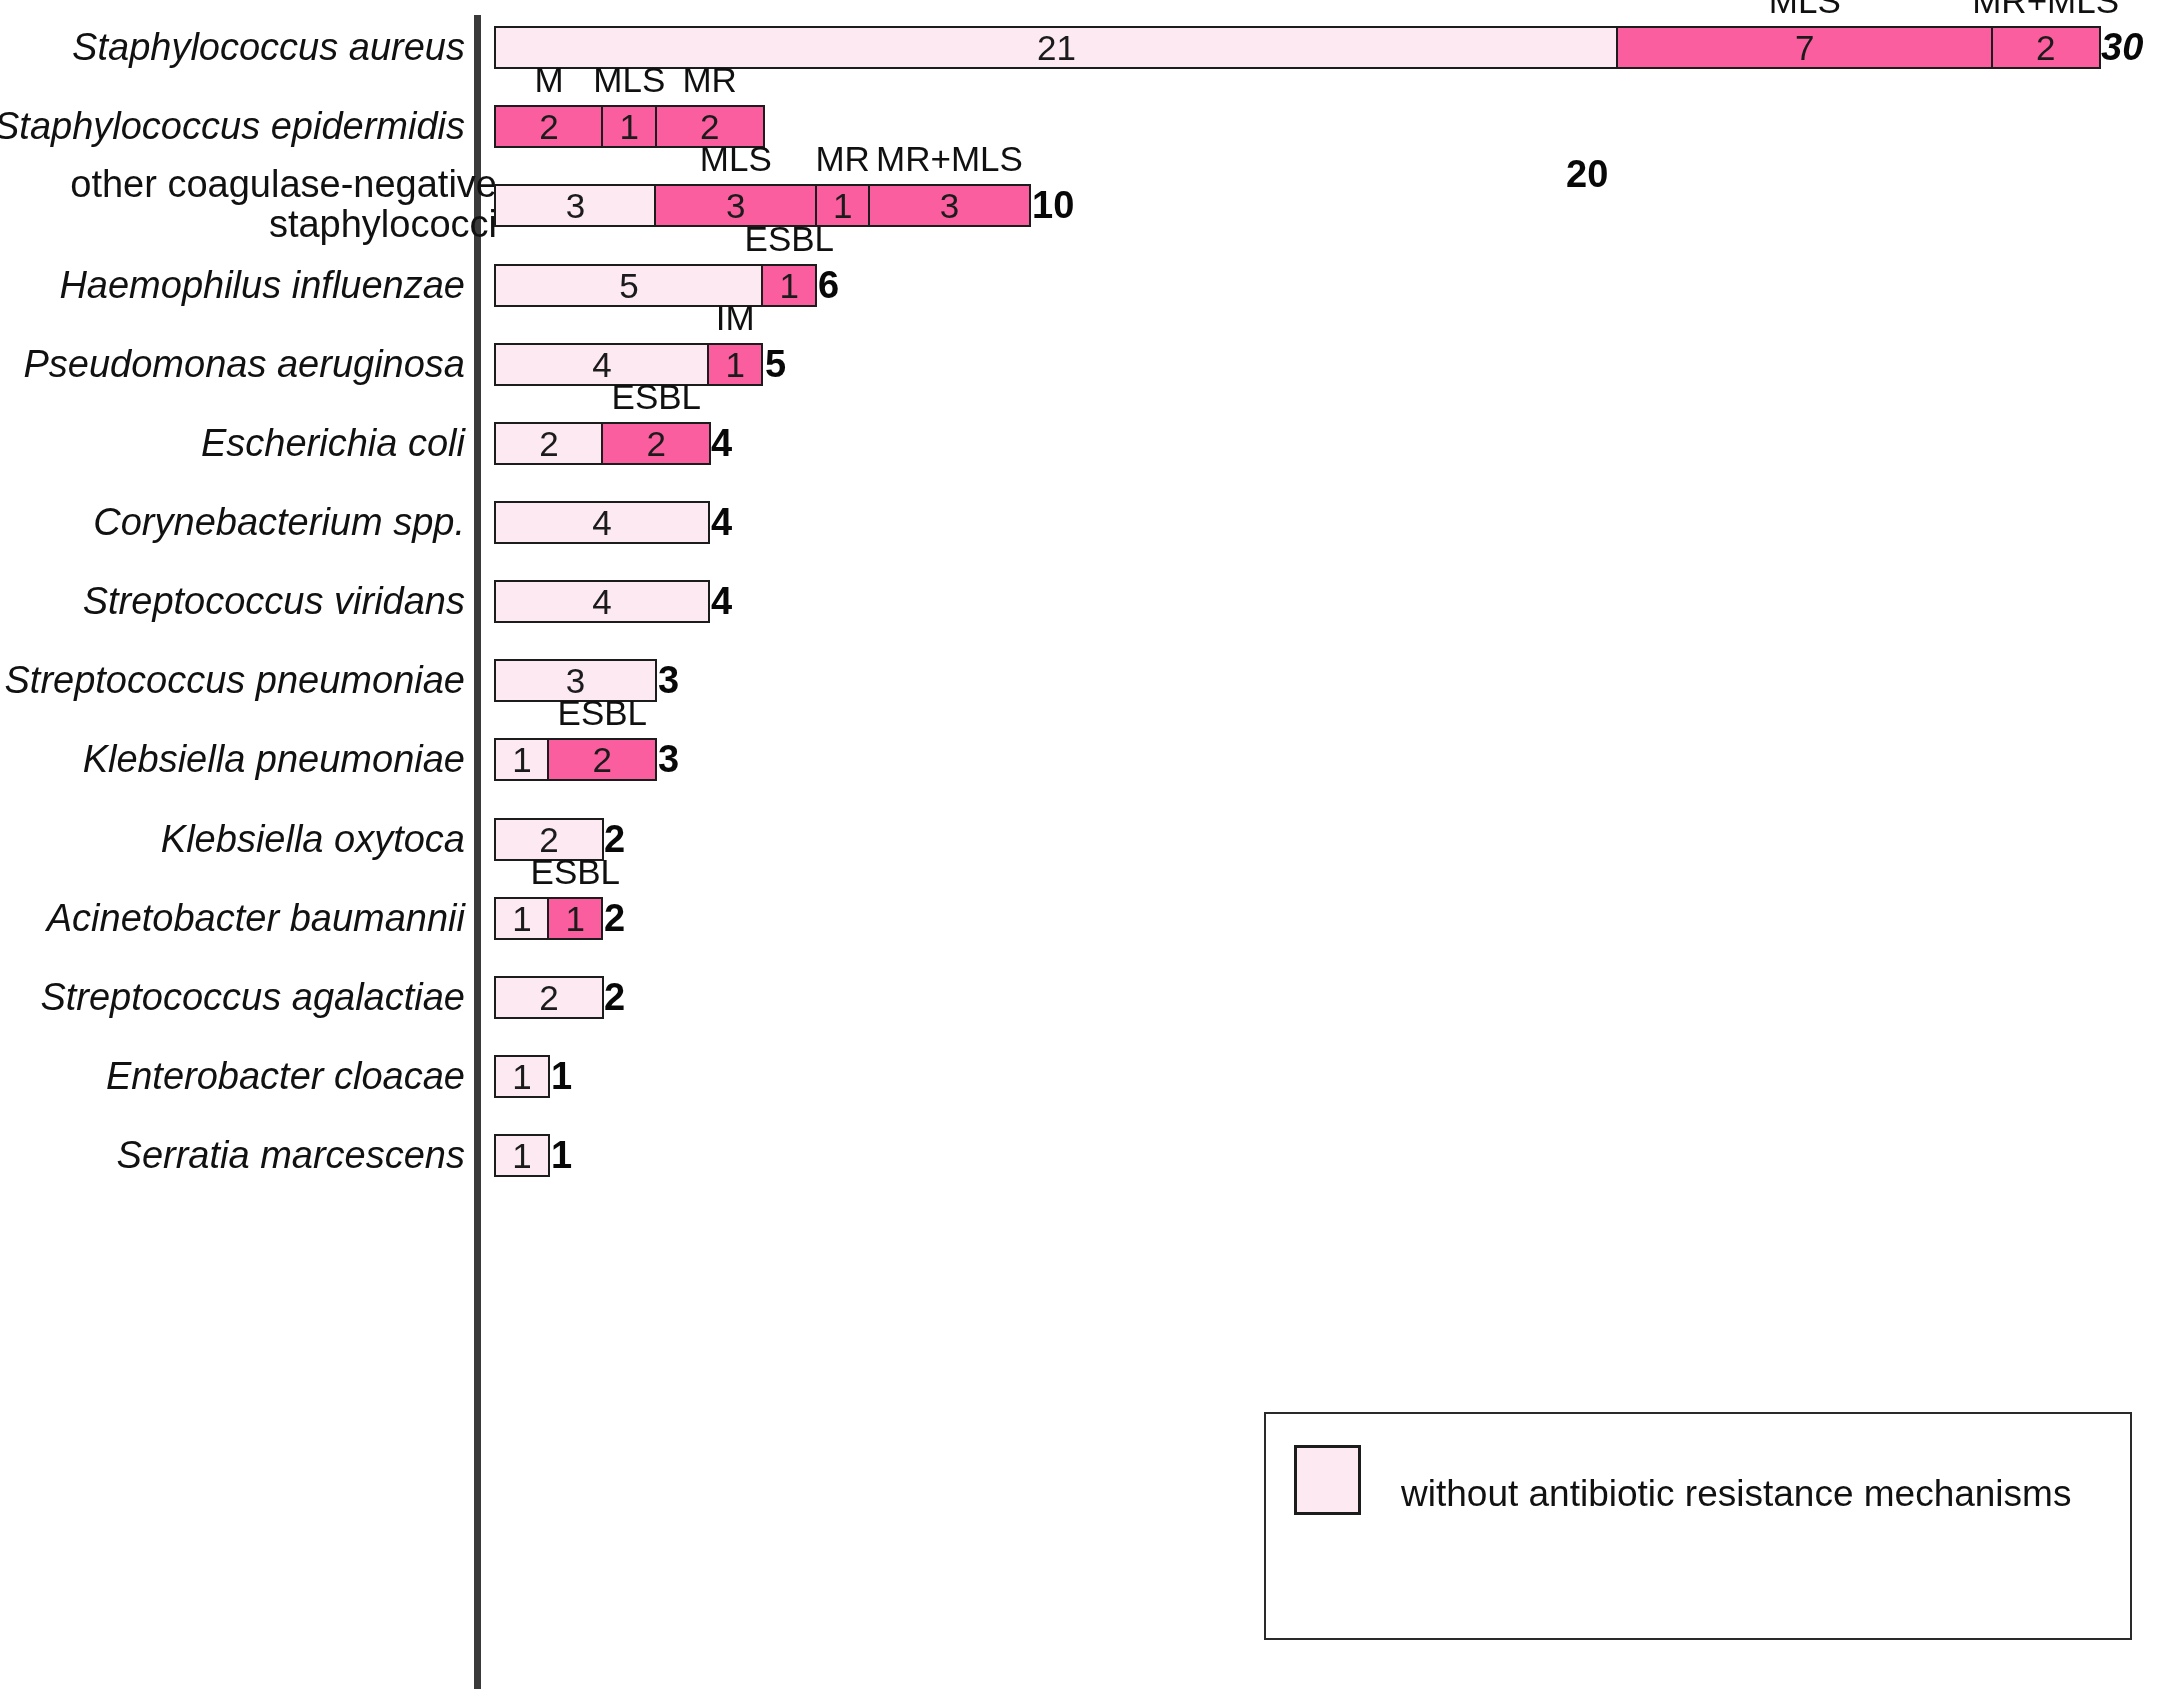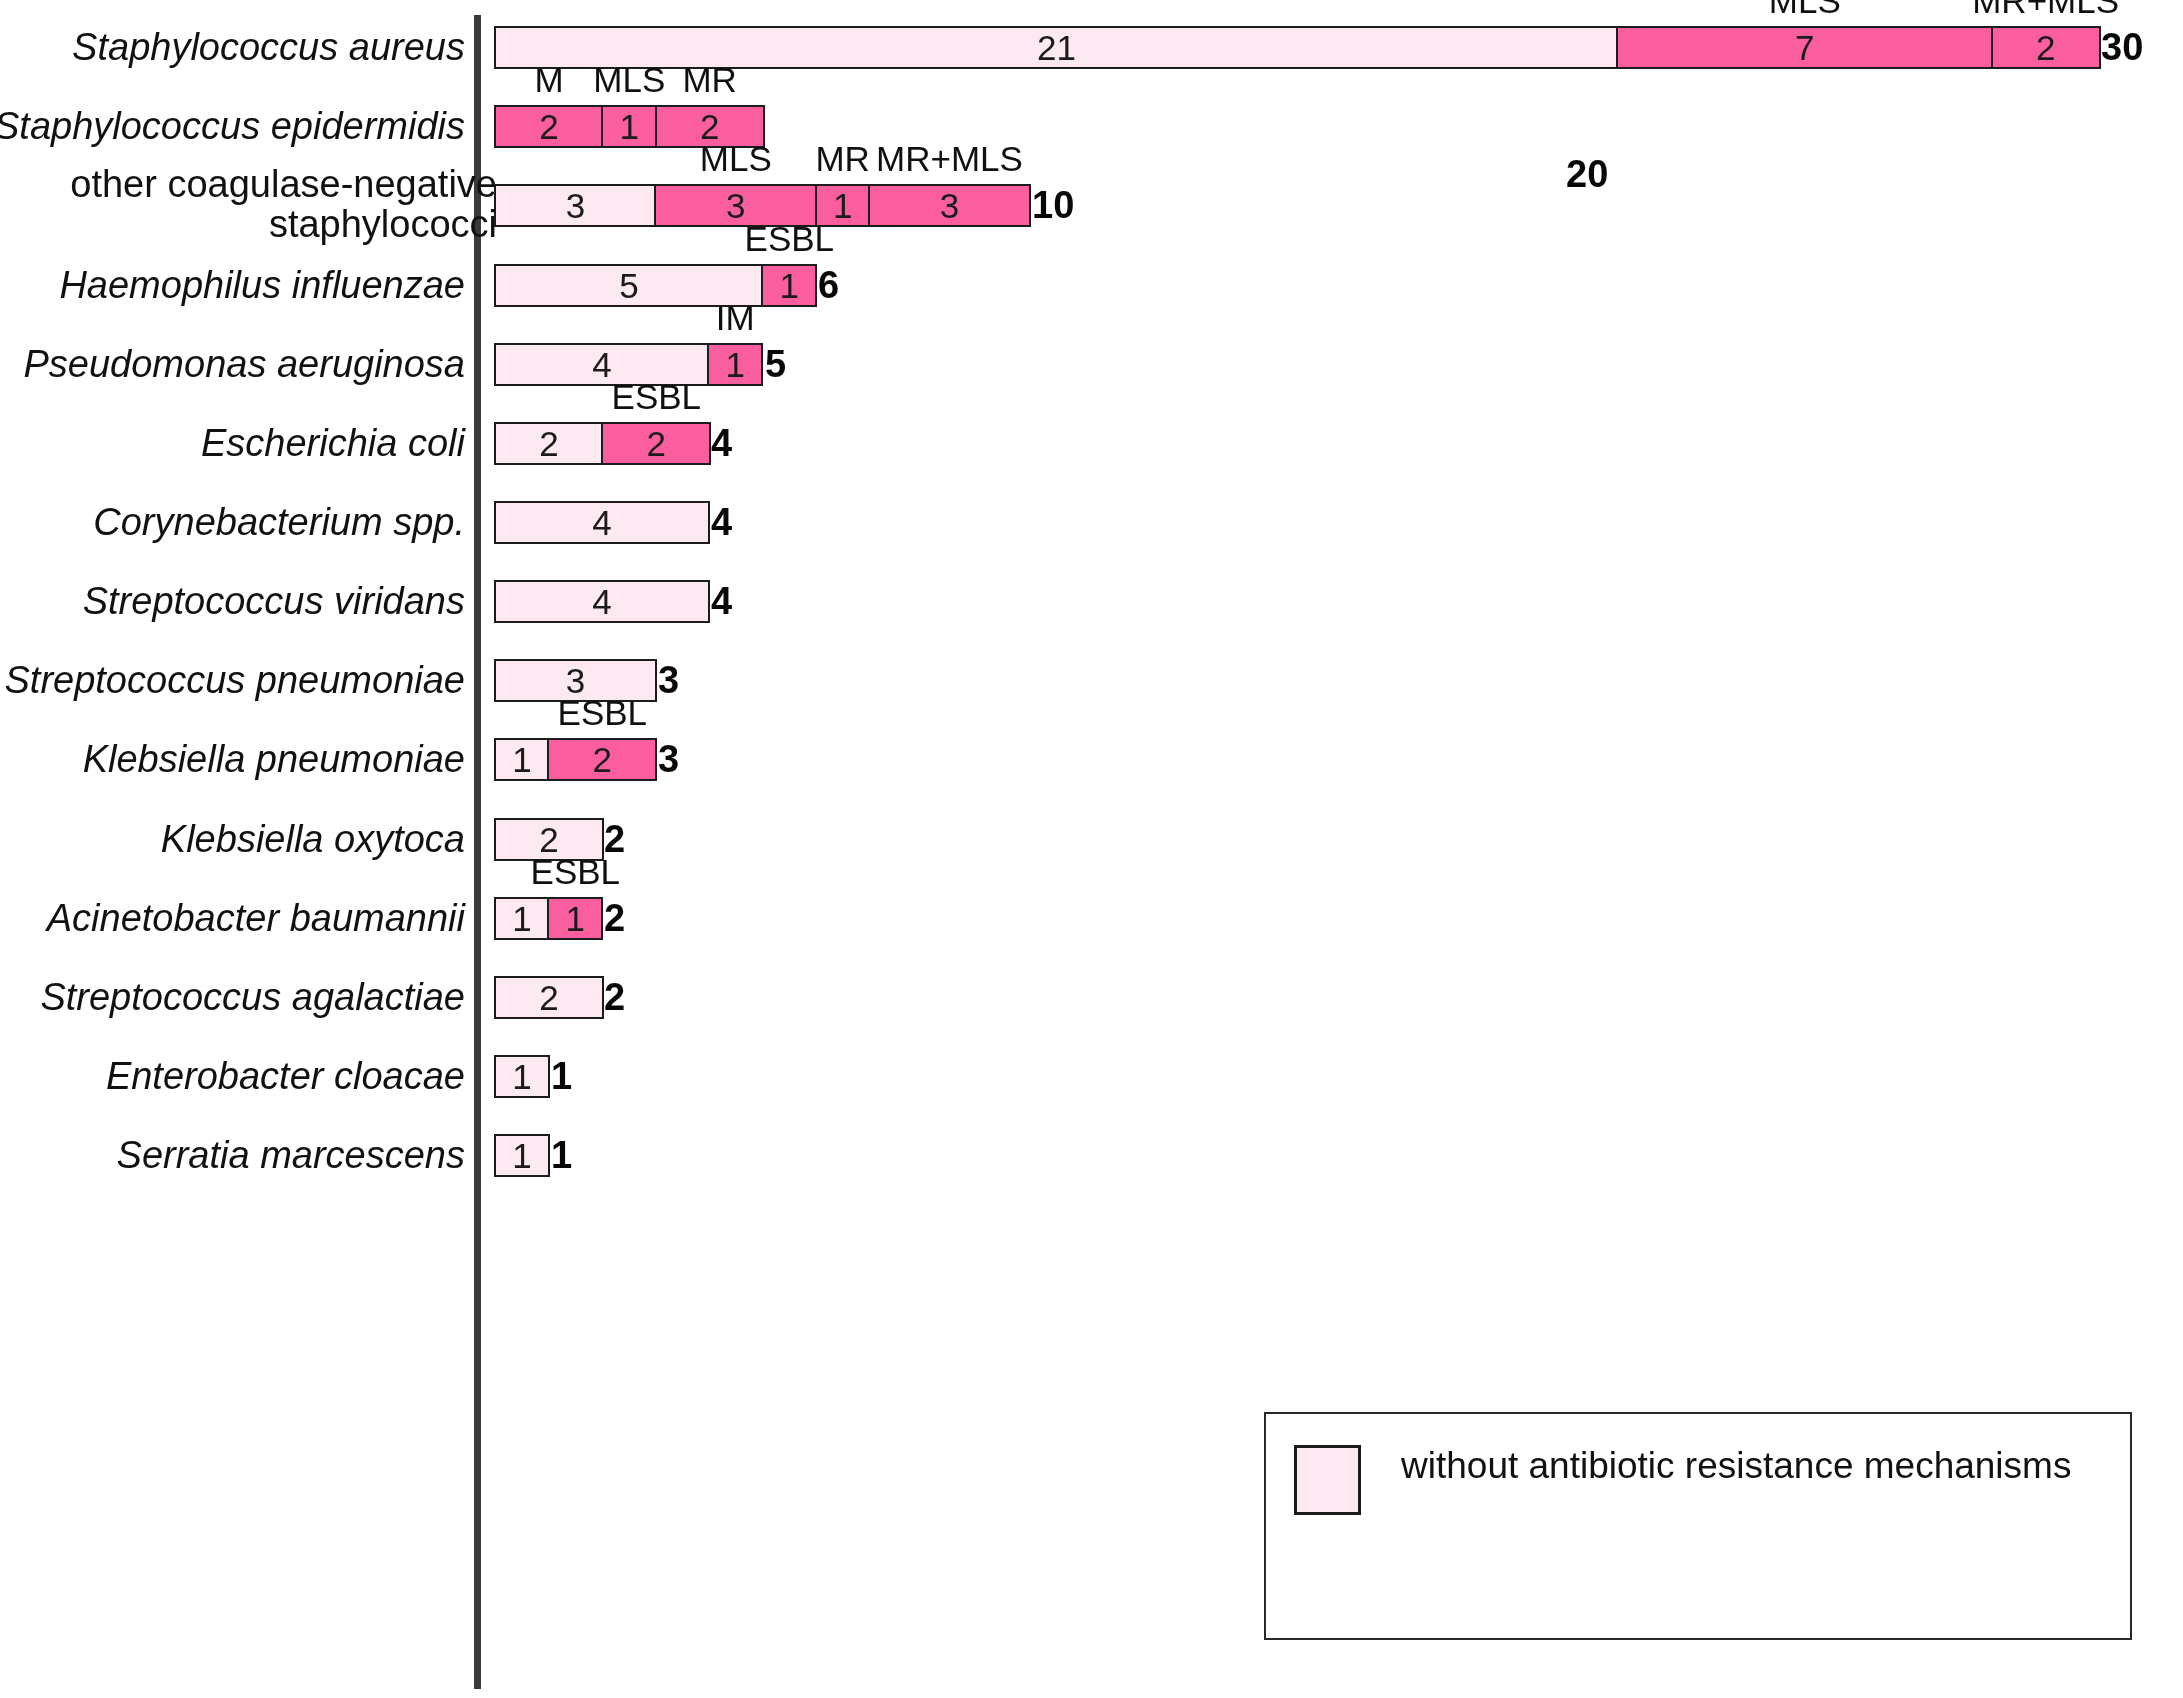--- a/index.html
+++ b/index.html
@@ -114,21 +114,21 @@
     width: 868px;
     height: 228px;
     background: #ffffff;
     border: 2.7px solid #2a2a2a;
     box-sizing: border-box;
   }
   .legend-item {
     position: absolute;
     left: 28px;
     display: flex;
-    align-items: flex-start;
+    align-items: flex-end;
   }
   .legend-item:nth-of-type(1) { top: 31px; }
   .legend-item:nth-of-type(2) { top: 126px; }
   .legend-swatch {
     width: 67px;
     height: 70px;
     box-sizing: border-box;
     border: 3.3px solid #1c1c1c;
   }
   .legend-swatch.plain { background: #fce9f2; }
@@ -156,21 +156,21 @@
           </div>
           <div class="seg resist" style="width: 377px;">
             <span>7</span>
             <span class="seg-toplabel">MLS</span>
           </div>
           <div class="seg resist" style="width: 110px;">
             <span>2</span>
             <span class="seg-toplabel">MR+MLS</span>
           </div>
         </div>
-        <div class="row-total" style="left: 2101px;">30</div>
+        <div class="row-total" style="left: 2101px; font-style: italic;">30</div>
       </div>
       <div class="row" style="top: 87px;">
         <div class="row-label one-line">Staphylococcus epidermidis</div>
         <div class="bar">
           <div class="seg resist" style="width: 110px;">
             <span>2</span>
             <span class="seg-toplabel">M</span>
           </div>
           <div class="seg resist" style="width: 56px;">
             <span>1</span>

